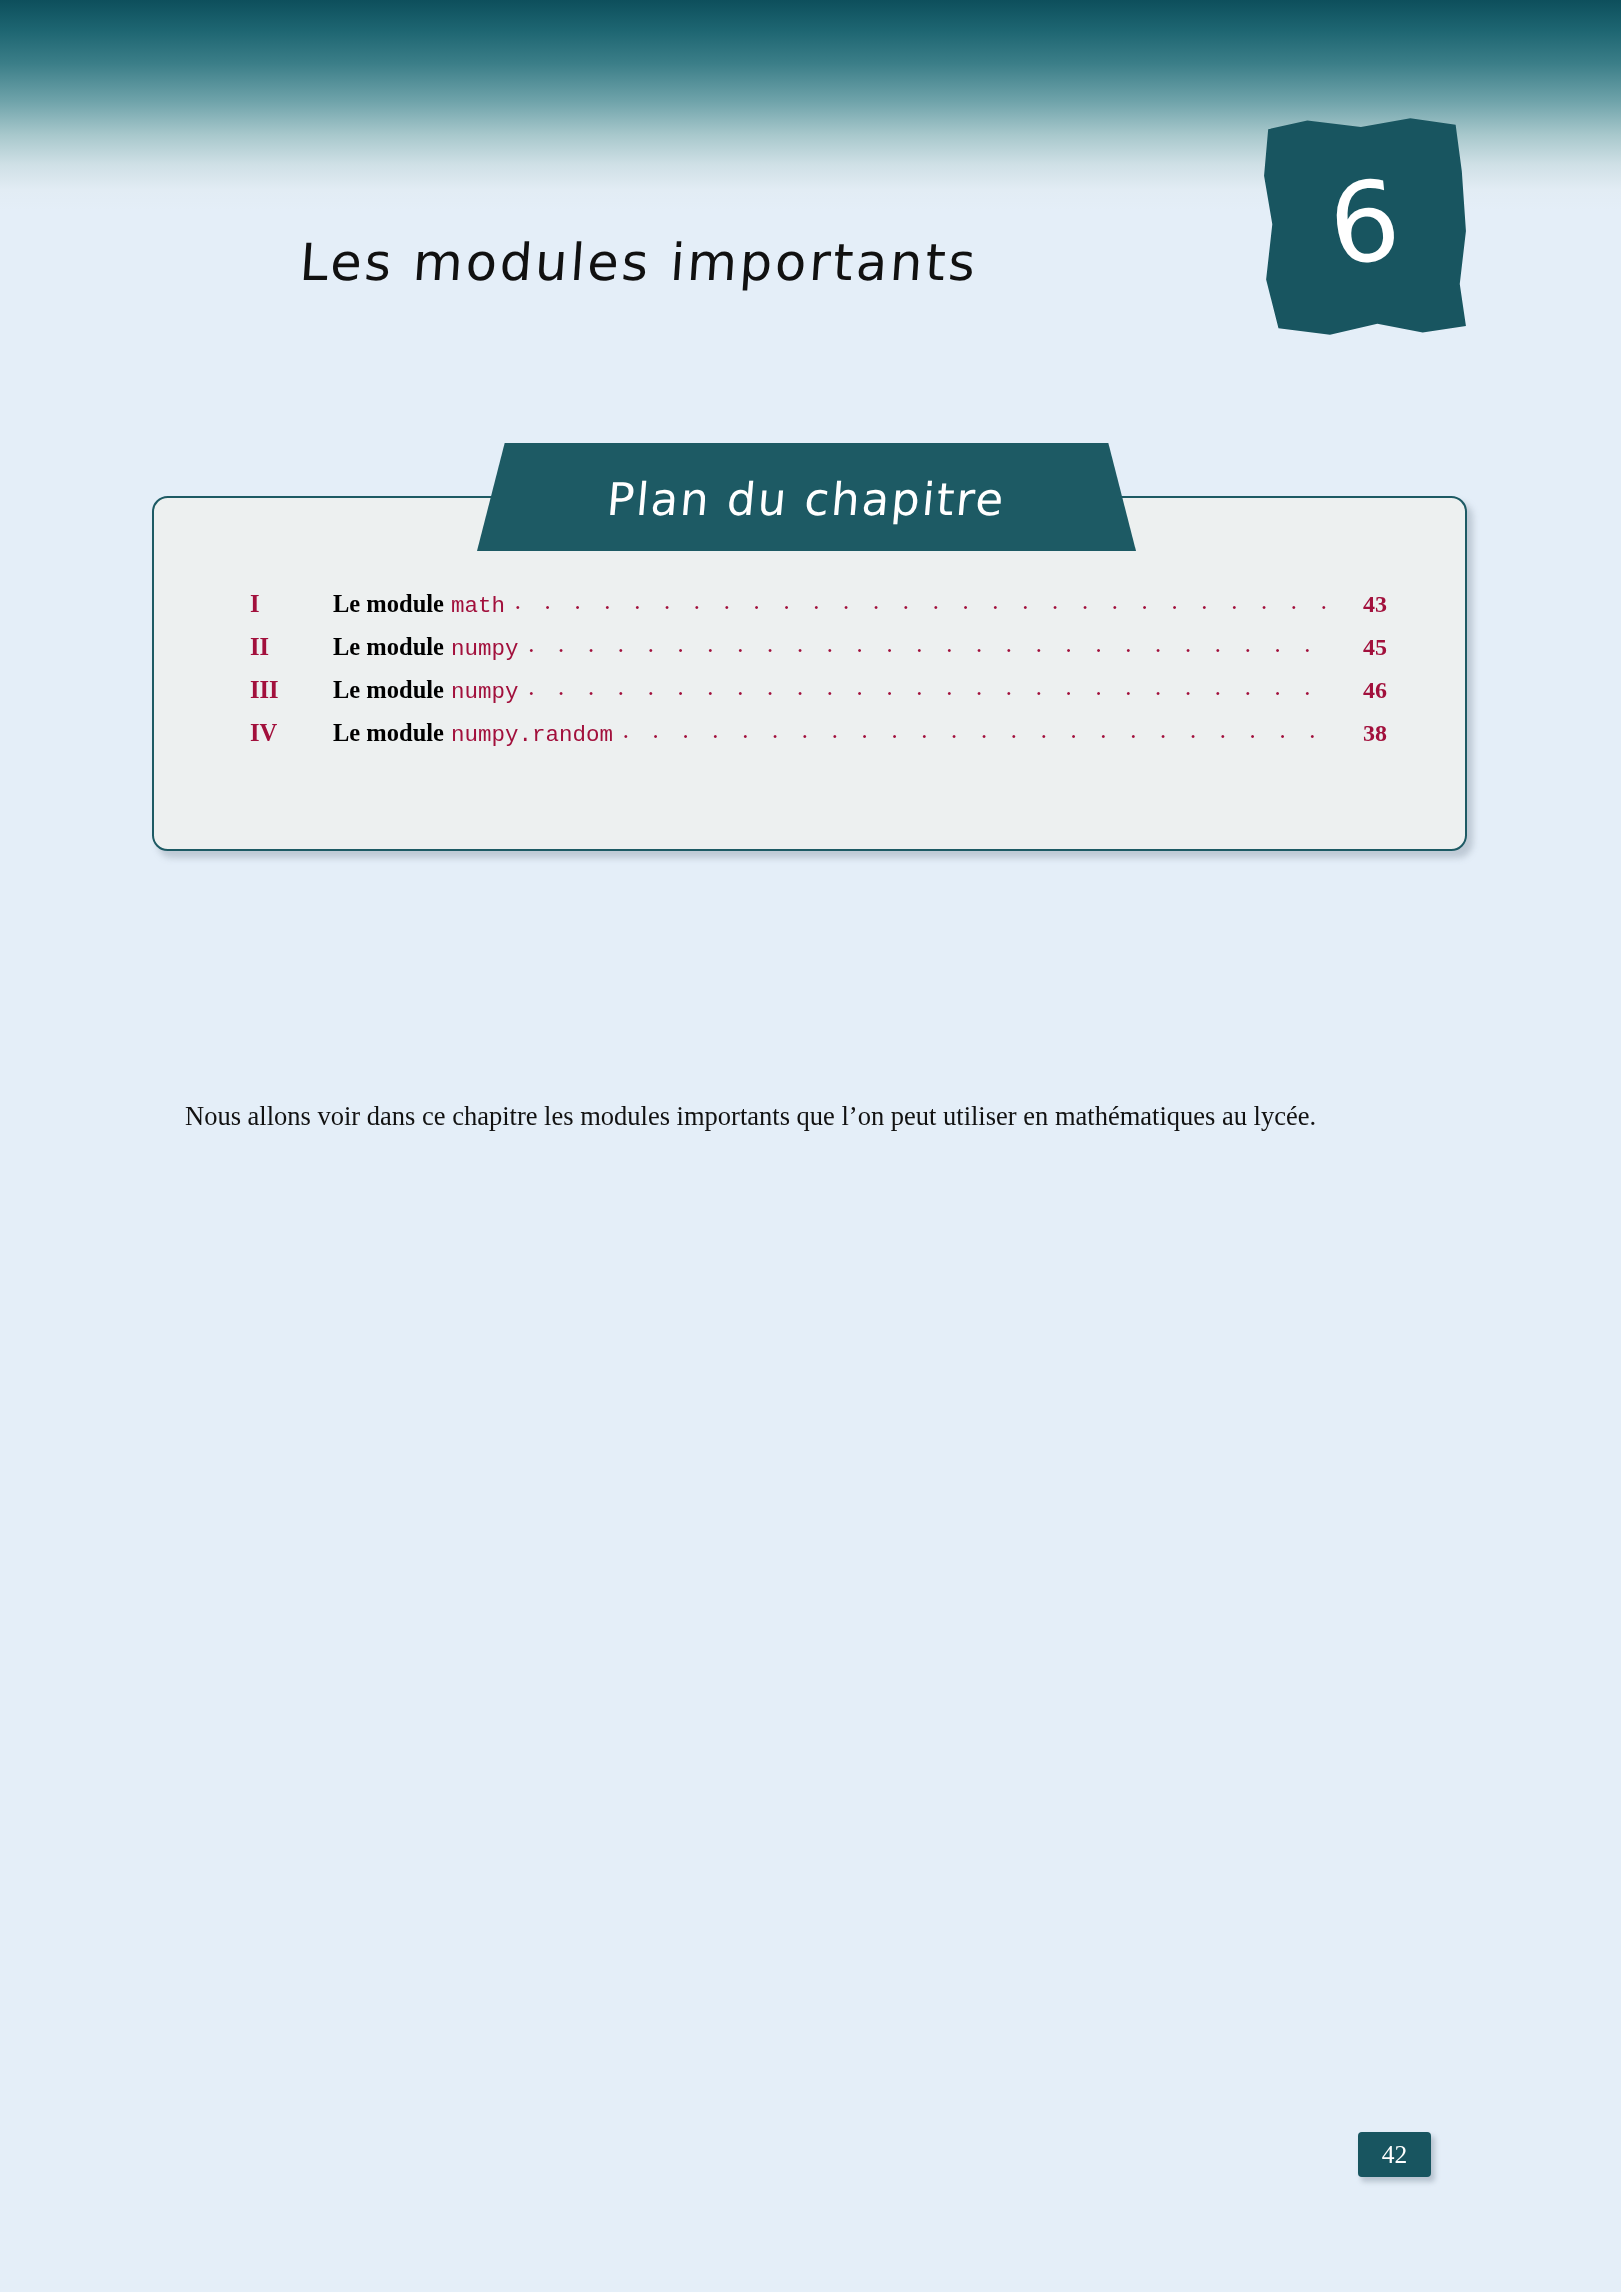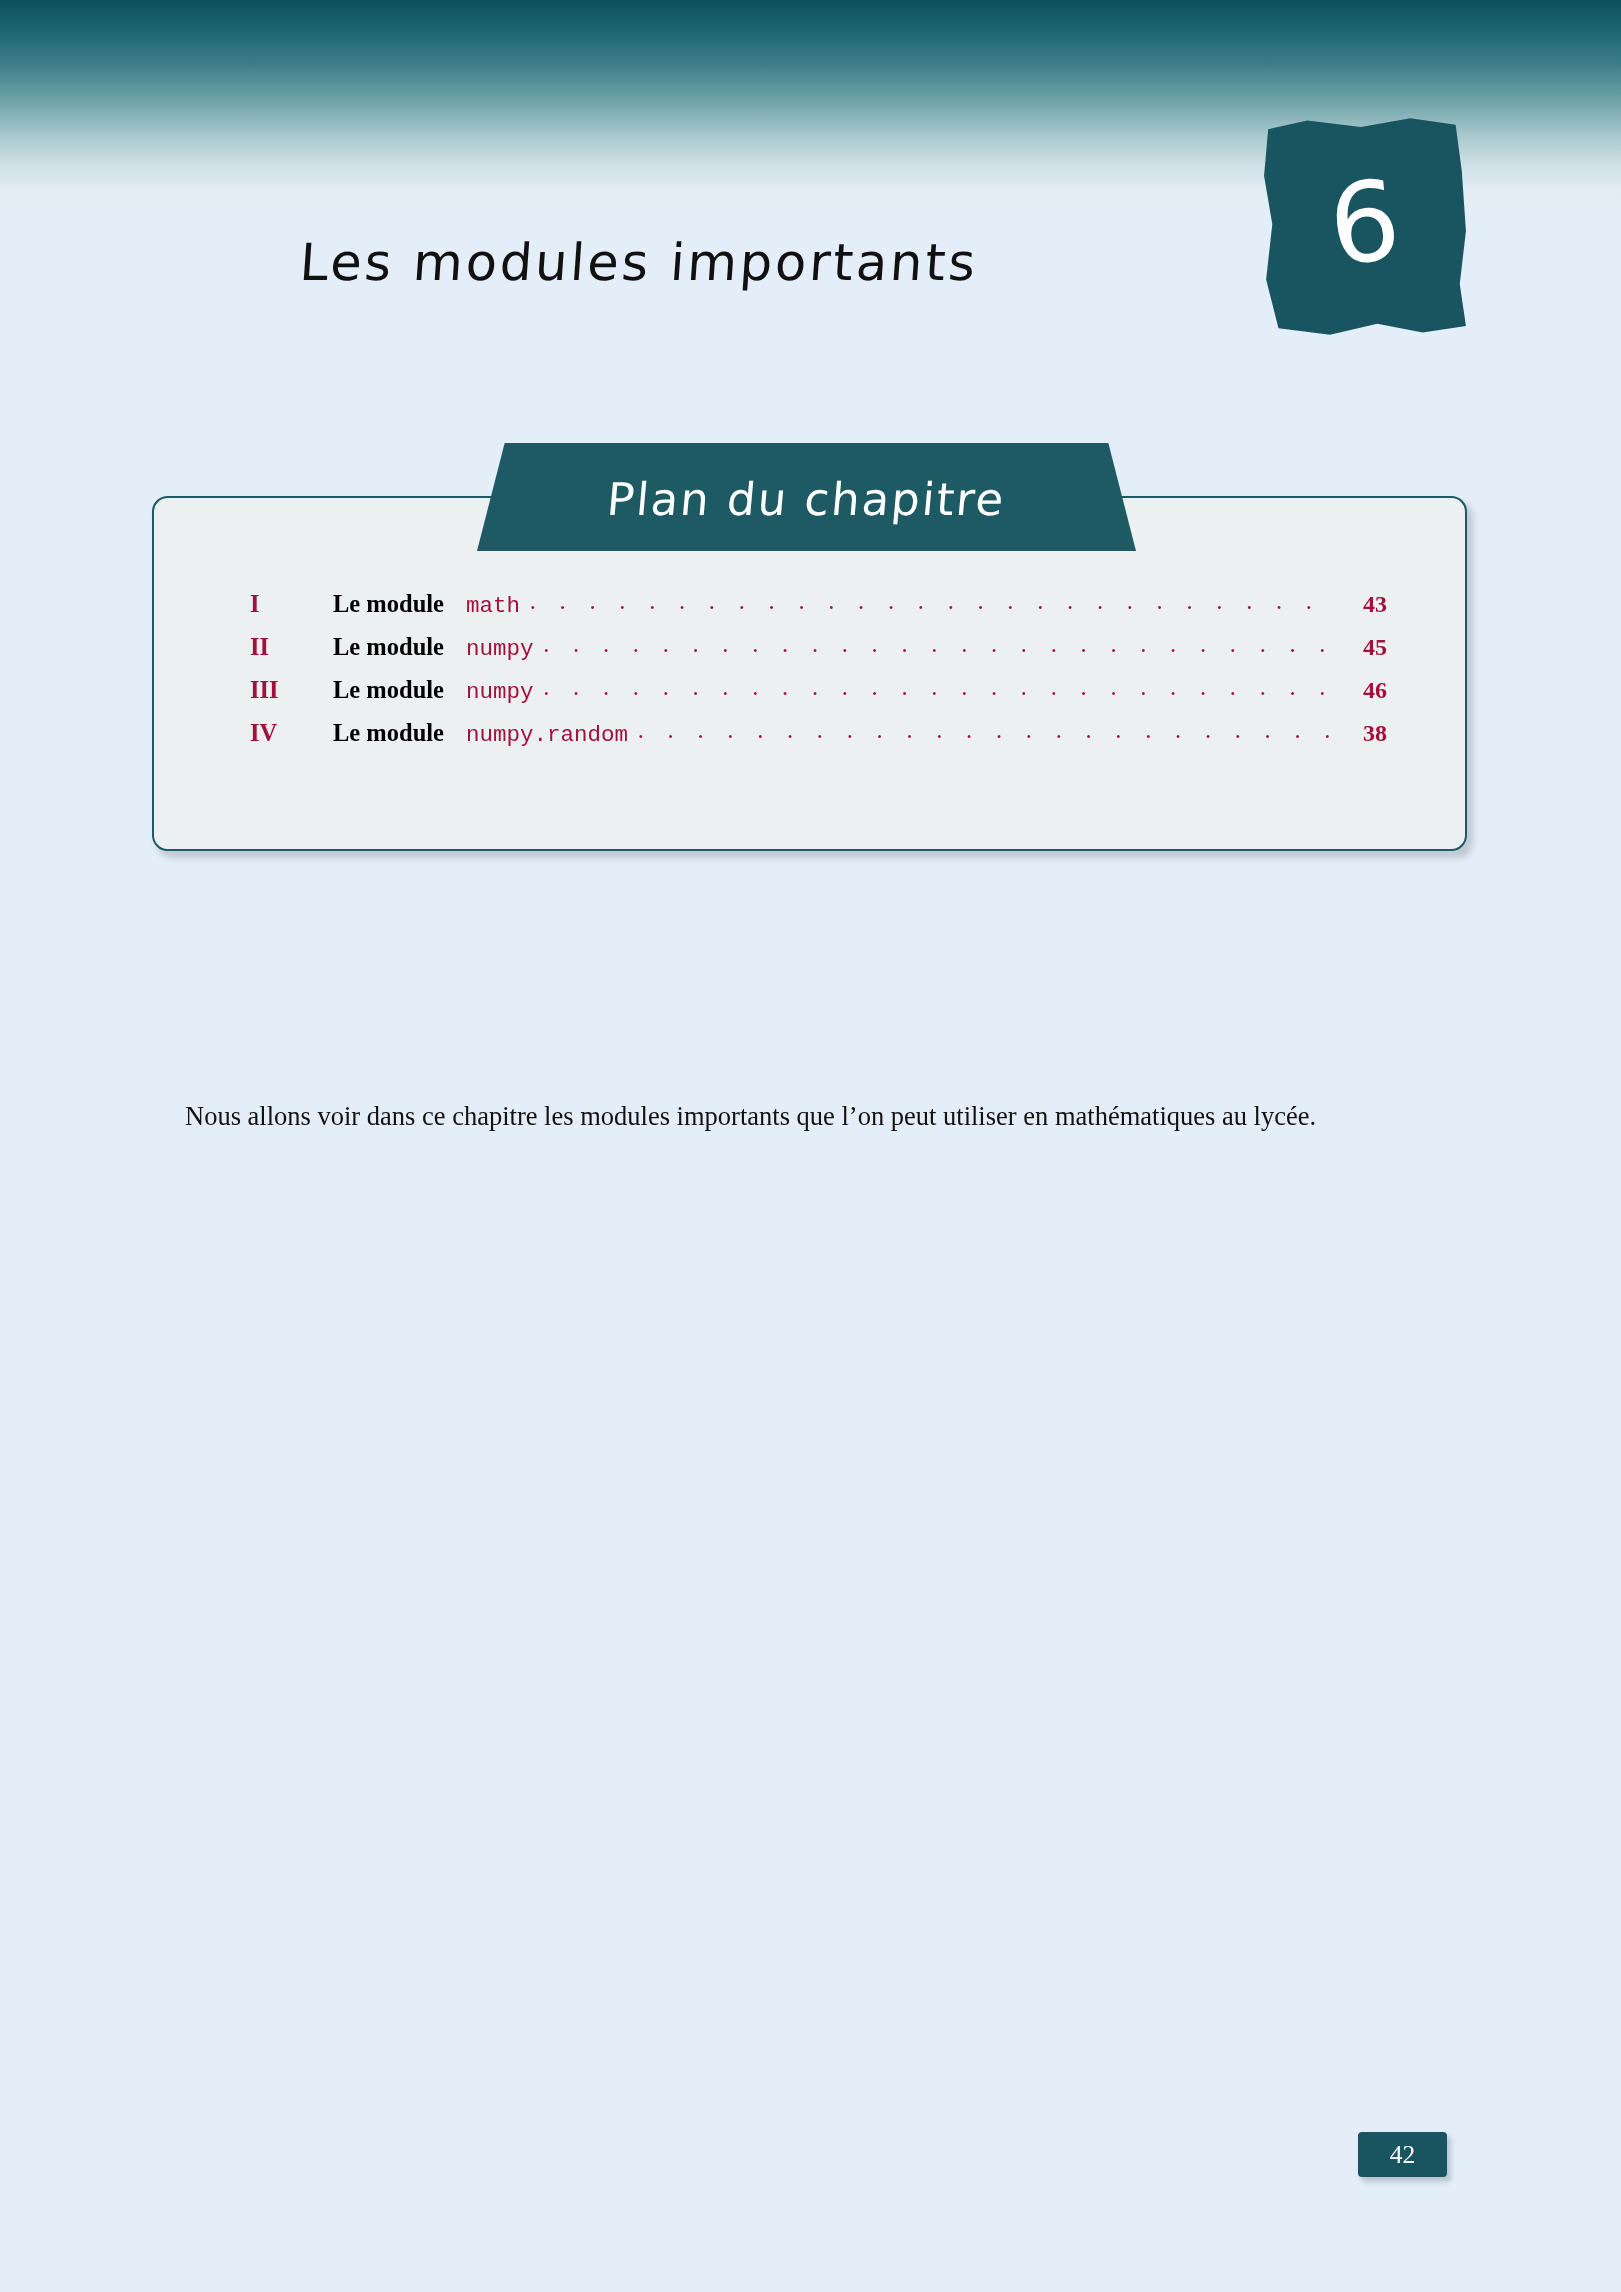--- a/index.html
+++ b/index.html
@@ -139,21 +139,21 @@
     font-size: 24.5px;
     font-weight: 700;
     color: #000000;
     white-space: nowrap;
   }
   .toc-mono {
     font-family: "Liberation Mono", monospace;
     font-size: 22.5px;
     font-weight: 400;
     color: #a2103c;
-    margin-left: 22px;
+    margin-left: 7px;
   }
   .toc-dots {
     flex: 1 1 auto;
     margin: 0 7.8px 0 9.8px;
     overflow: hidden;
     white-space: nowrap;
     color: #a2103c;
     font-family: "Liberation Serif", serif;
     font-size: 24.5px;
     letter-spacing: 8.8px;
@@ -182,21 +182,21 @@
     color: #121212;
     text-align: justify;
     margin-left: 30px;
   }
 
   
   .page-num {
     position: absolute;
     top: 2132px;
     left: 1358px;
-    width: 89px;
+    width: 73px;
     height: 45px;
     background: #185560;
     border-radius: 3.9px;
     box-shadow: 3.9px 4.9px 4.9px rgba(120,135,150,0.4);
     display: flex;
     align-items: center;
     justify-content: center;
     color: #ffffff;
     font-family: "Liberation Serif", serif;
     font-size: 25.5px;

